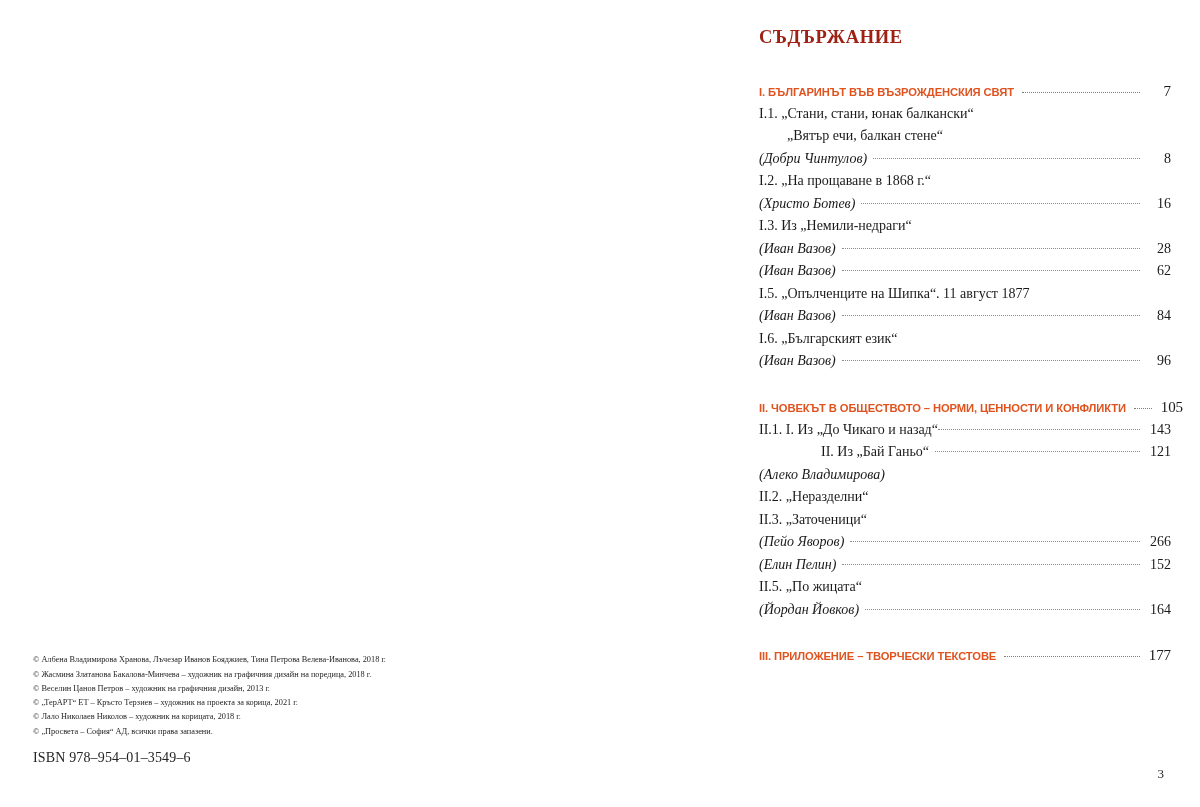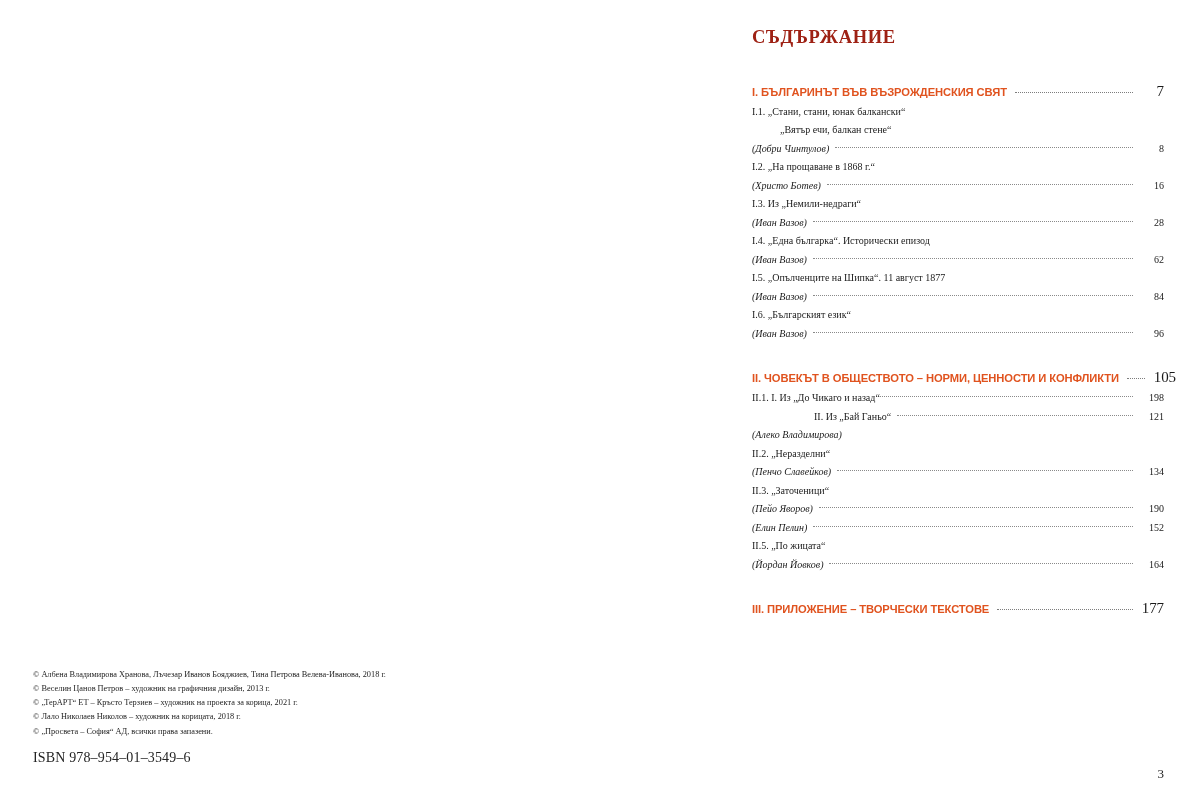--- a/index.html
+++ b/index.html
@@ -29,21 +29,21 @@
     position: absolute;
     left: 600px;
     top: 0;
     width: 600px;
     height: 807px;
   }
 
   
   .toc {
     position: absolute;
-    left: 152px;   
+    left: 159px;   
     top: 28px;
     width: 412px;  
   }
 
   .toc-title {
     font-family: "Liberation Serif", "DejaVu Serif", serif;
     font-weight: bold;
     font-size: 18.5px;
     letter-spacing: 0.6px;
     color: #9e2114;
@@ -80,21 +80,21 @@
     color: #1a1a1a;
     min-width: 26px;
     text-align: right;
     white-space: nowrap;
   }
 
   
   .entry {
     display: flex;
     align-items: baseline;
-    font-size: 10px;
+    font-size: 14px;
     line-height: 1.0;
     margin-bottom: 8.5px;
     white-space: nowrap;
   }
   .entry .txt {
     white-space: pre;
   }
   .entry .leader {
     flex: 1 1 auto;
     margin: 0 5px 0 6px;
@@ -151,20 +151,21 @@
     color: #1a1a1a;
   }
 </style>
 </head>
 <body>
 
 <div class="page-left">
 
   <div class="colophon">
       <div class="c-line">© Албена Владимирова Хранова, Лъчезар Иванов Бояджиев, Тина Петрова Велева-Иванова, 2018 г.</div>
+      <div class="c-line">© Жасмина Златанова Бакалова-Минчева – художник на графичния дизайн на поредица, 2018 г.</div>
       <div class="c-line">© Веселин Цанов Петров – художник на графичния дизайн, 2013 г.</div>
       <div class="c-line">© „ТерАРТ“ ЕТ – Кръсто Терзиев – художник на проекта за корица, 2021 г.</div>
       <div class="c-line">© Лало Николаев Николов – художник на корицата, 2018 г.</div>
       <div class="c-line">© „Просвета – София“ АД, всички права запазени.</div>
     </div>
 
   <div class="isbn">ISBN 978–954–01–3549–6</div>
 </div>
 
 <div class="page-right">
@@ -206,25 +207,20 @@
         <div class="entry no-leader">
           <span class="txt">I.3. Из „Немили-недраги“</span>
           <span class="leader"></span>
           <span class="pg"></span>
         </div>
         <div class="entry">
           <span class="txt author">(Иван Вазов)</span>
           <span class="leader"></span>
           <span class="pg">28</span>
         </div>
-        <div class="entry no-leader">
-          <span class="txt">I.4. „Една българка“. Исторически епизод</span>
-          <span class="leader"></span>
-          <span class="pg"></span>
-        </div>
         <div class="entry">
           <span class="txt author">(Иван Вазов)</span>
           <span class="leader"></span>
           <span class="pg">62</span>
         </div>
         <div class="entry no-leader">
           <span class="txt">I.5. „Опълченците на Шипка“. 11 август 1877</span>
           <span class="leader"></span>
           <span class="pg"></span>
         </div>
@@ -245,51 +241,46 @@
         </div>
         <div class="gap-section"></div>
         <div class="section-head">
           <span class="sh-label">II. ЧОВЕКЪТ В ОБЩЕСТВОТО – НОРМИ, ЦЕННОСТИ И КОНФЛИКТИ</span>
           <span class="leader"></span>
           <span class="pg">105</span>
         </div>
         <div class="entry">
           <span class="txt">II.1. I. Из „До Чикаго и назад“</span>
           <span class="leader tight"></span>
-          <span class="pg">198</span>
+          <span class="pg">143</span>
         </div>
         <div class="entry indent2">
           <span class="txt">II. Из „Бай Ганьо“</span>
           <span class="leader"></span>
           <span class="pg">121</span>
         </div>
         <div class="entry no-leader">
           <span class="txt author">(Алеко Владимирова)</span>
           <span class="leader"></span>
           <span class="pg"></span>
         </div>
         <div class="entry no-leader">
           <span class="txt">II.2. „Неразделни“</span>
           <span class="leader"></span>
           <span class="pg"></span>
         </div>
-        <div class="entry">
-          <span class="txt author">(Пенчо Славейков)</span>
-          <span class="leader"></span>
-          <span class="pg">134</span>
-        </div>
         <div class="entry no-leader">
           <span class="txt">II.3. „Заточеници“</span>
           <span class="leader"></span>
           <span class="pg"></span>
         </div>
         <div class="entry">
           <span class="txt author">(Пейо Яворов)</span>
           <span class="leader"></span>
-          <span class="pg">190</span>
+          <span class="pg">266</span>
         </div>
         <div class="entry">
           <span class="txt author">(Елин Пелин)</span>
           <span class="leader"></span>
           <span class="pg">152</span>
         </div>
         <div class="entry no-leader">
           <span class="txt">II.5. „По жицата“</span>
           <span class="leader"></span>
           <span class="pg"></span>

